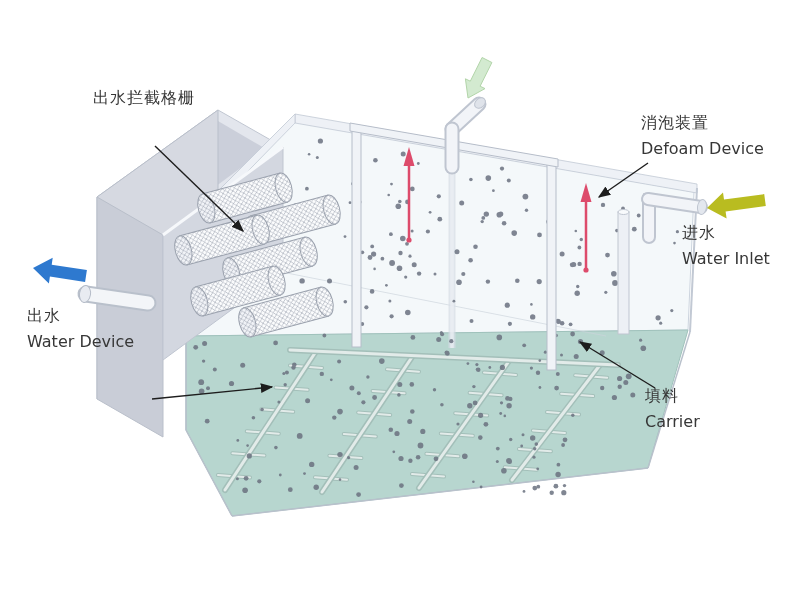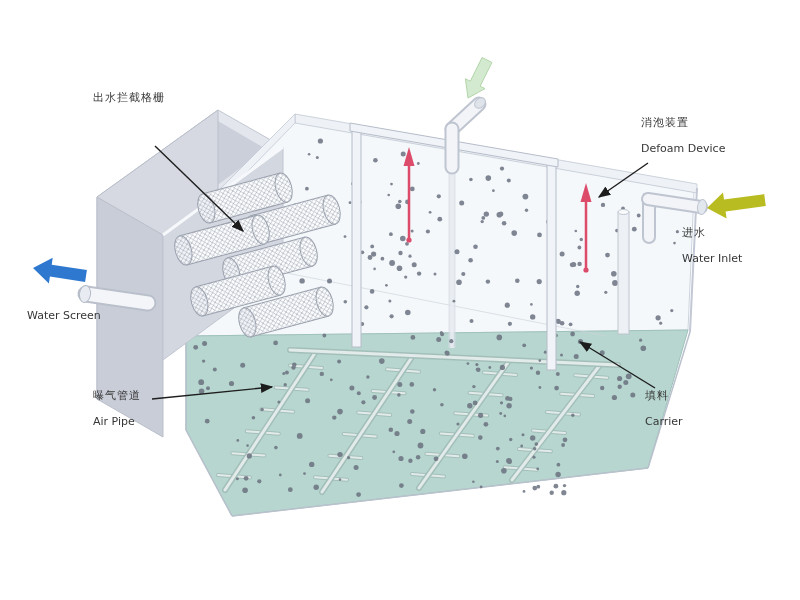--- a/index.html
+++ b/index.html
@@ -1,19 +1,19 @@
 <!DOCTYPE html>
 <html><head>
 <meta charset="utf-8">
 <style>
   html,body{margin:0;padding:0;background:#ffffff;}
   .stage{position:relative;width:800px;height:600px;background:#ffffff;overflow:hidden;
          font-family:"DejaVu Sans","Liberation Sans",sans-serif;}
   .stage svg{position:absolute;left:0;top:0;}
-  .label{position:absolute;color:#373737;font-size:11px;line-height:26px;white-space:nowrap;}
+  .label{position:absolute;color:#373737;font-size:16px;line-height:26px;white-space:nowrap;}
   .label .zh{letter-spacing:1px;}
 </style>
 </head>
 <body>
 
 <div class="stage">
 
 <svg width="800" height="600" viewBox="0 0 800 600">
   <defs>
     <pattern id="mesh" width="5" height="5" patternUnits="userSpaceOnUse">
@@ -498,24 +498,21 @@
 </div>
 <div class="label" style="left:682px;top:220px">
   <div class="zh">进水</div>
   <div class="en">Water Inlet</div>
 </div>
 <div class="label" style="left:641px;top:110px">
   <div class="zh">消泡装置</div>
   <div class="en">Defoam Device</div>
 </div>
 <div class="label" style="left:27px;top:303px">
-  <div class="en">Water Screen</div>
-</div>
-<div class="label" style="left:93px;top:383px">
-  <div class="zh">曝气管道</div>
-  <div class="en">Air Pipe</div>
+  <div class="zh">出水</div>
+  <div class="en">Water Device</div>
 </div>
 <div class="label" style="left:645px;top:383px">
   <div class="zh">填料</div>
   <div class="en">Carrier</div>
 </div>
 
 </div>
 
 </body></html>

